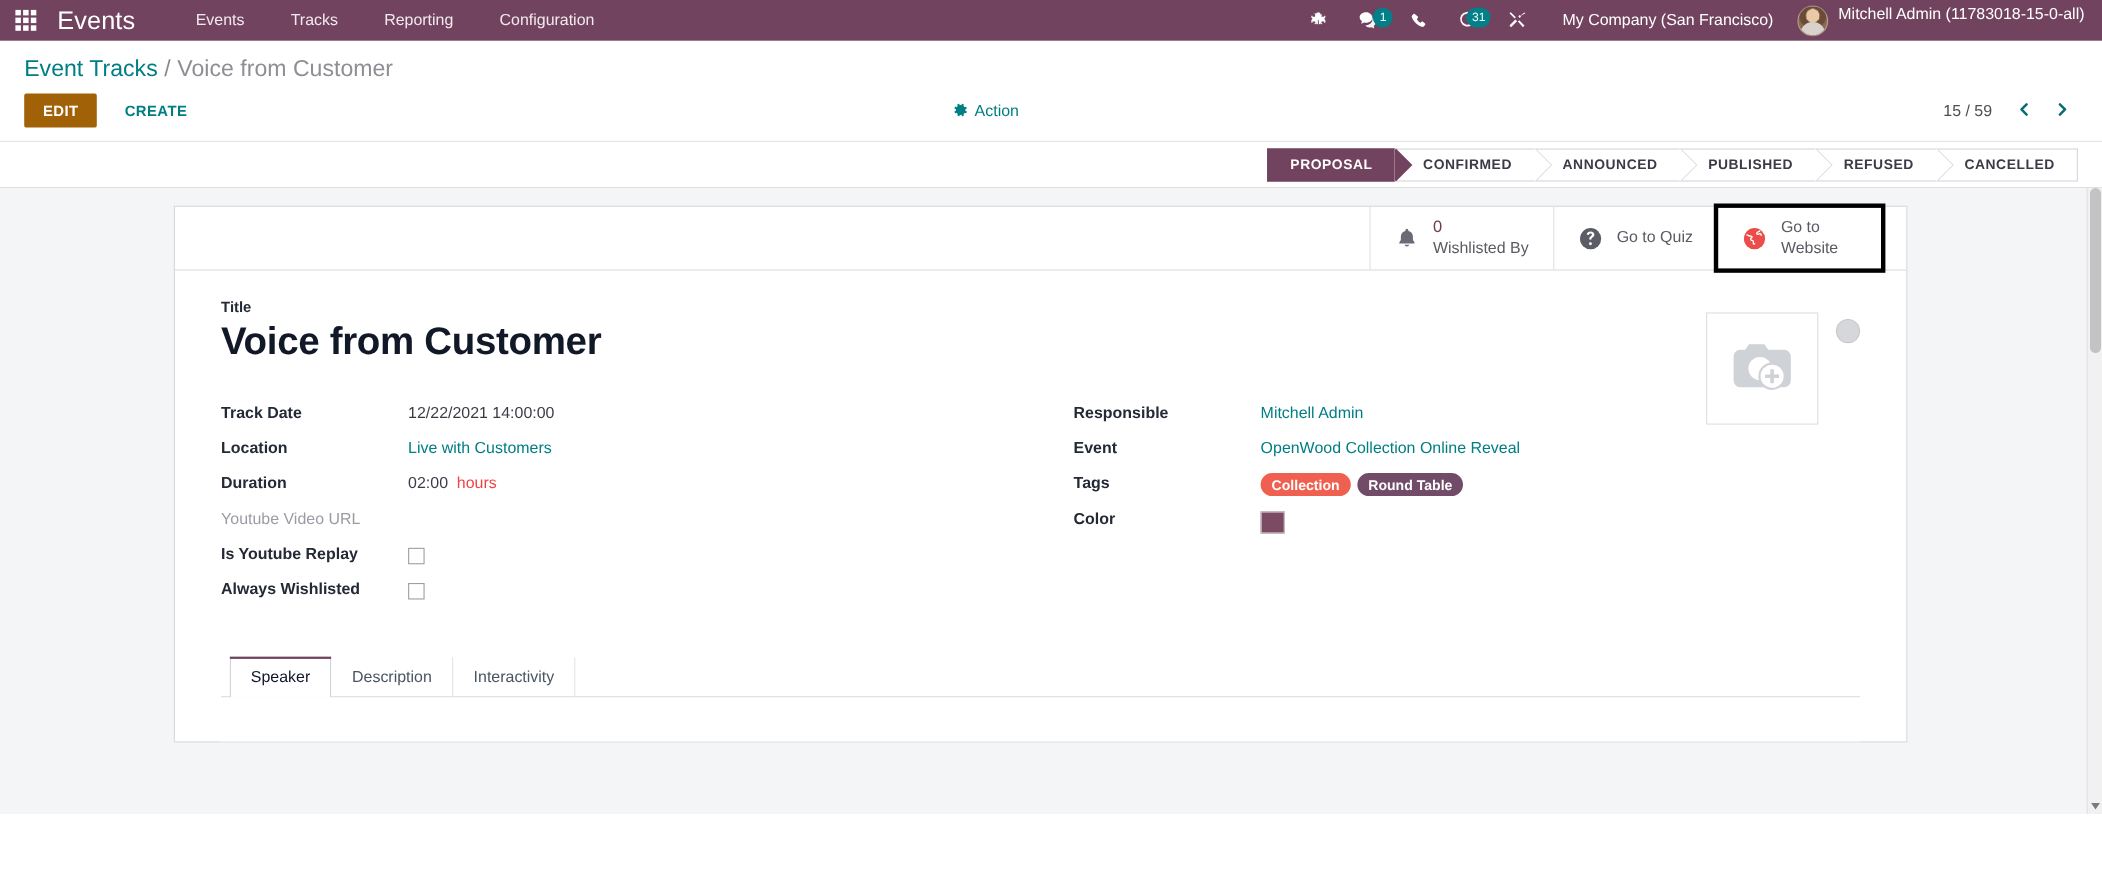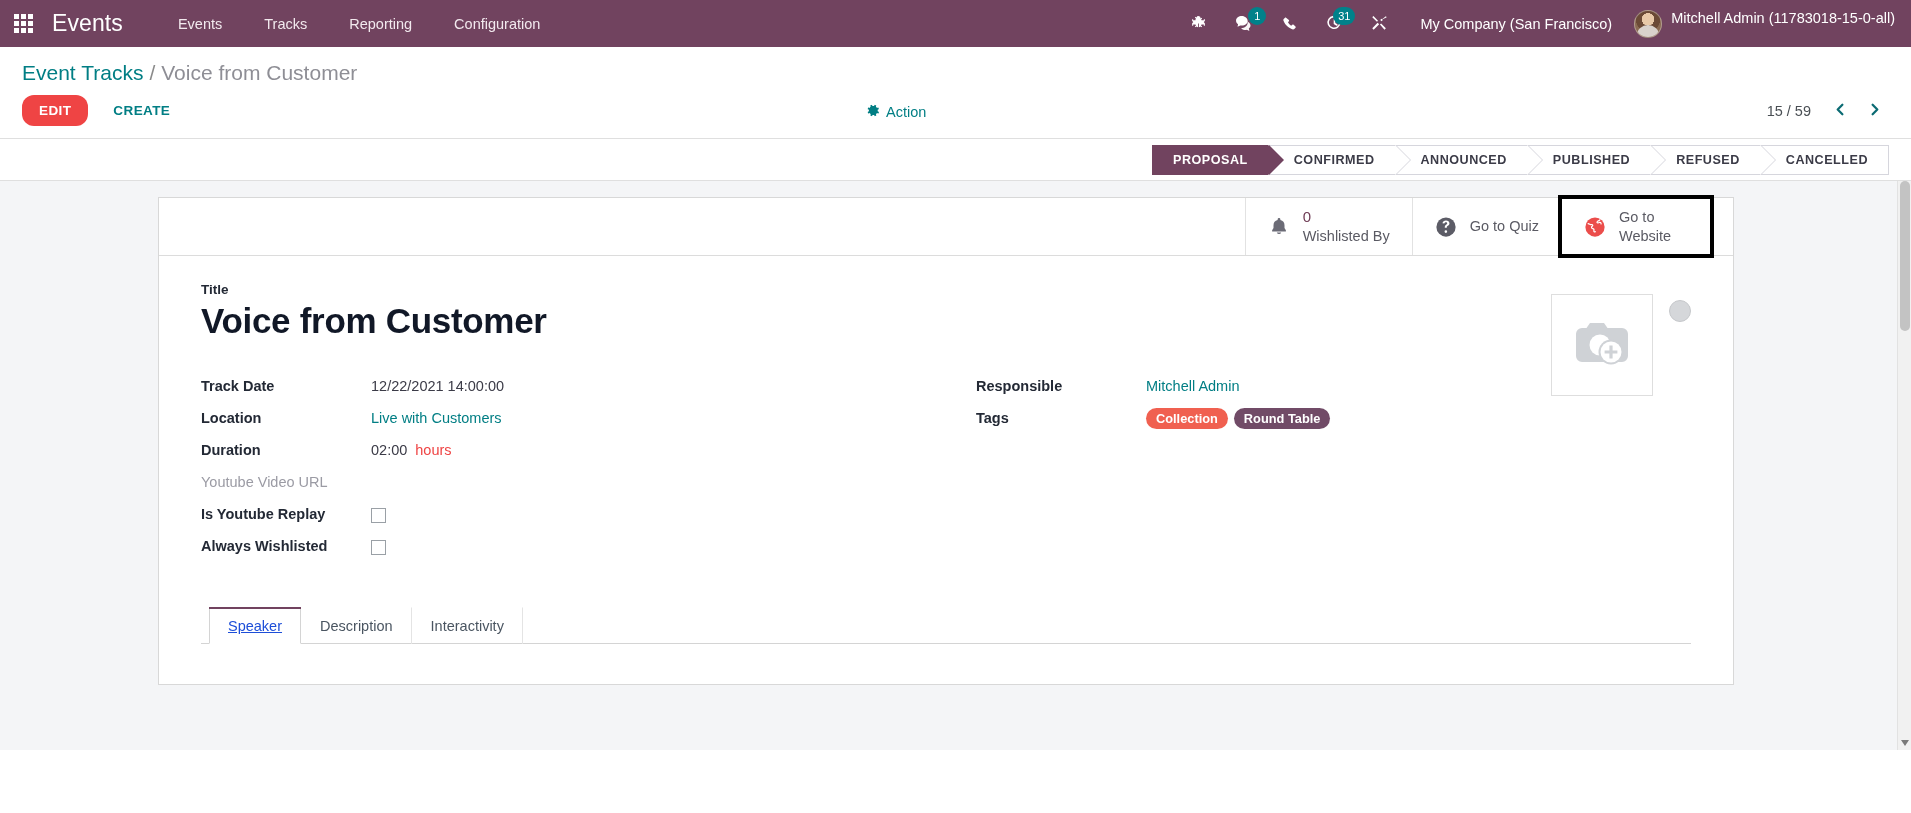--- a/index.html
+++ b/index.html
@@ -5,21 +5,21 @@
   * { box-sizing: border-box; margin: 0; padding: 0; }
   html, body {
     width: 1911px; height: 813px;
     font-family: "Liberation Sans", sans-serif;
     background: #ffffff;
     overflow: hidden;
   }
 
   
   .navbar {
-    height: 47px;
+    height: 37px;
     background: #71435f;
     display: flex;
     align-items: center;
     padding: 0 16px 0 0;
     color: #ffffff;
     position: relative;
   }
   .apps-grid {
     width: 46px; height: 47px;
     display: flex; align-items: center; justify-content: center;
@@ -92,24 +92,24 @@
     font-size: 21px; color: #017e84; cursor: pointer; font-weight: 400;
   }
   .bc-sep { font-size: 21px; color: #8a8a8a; padding: 0 6px; }
   .bc-current { font-size: 21px; color: #8e8e95; font-weight: 400; }
 
   .btn-row {
     display: flex; align-items: center;
     padding: 10px 0 12px 0; position: relative; min-height: 48px;
   }
   .btn-edit {
-    background: #ef4444; color: #fff;
+    background: #a16207; color: #fff;
     border: none; font-size: 13.5px; font-weight: 700;
     letter-spacing: .4px;
-    padding: 8px 17px; cursor: pointer; border-radius: 12px;
+    padding: 8px 17px; cursor: pointer; border-radius: 2px;
     font-family: inherit;
   }
   .btn-create {
     background: transparent; color: #017e84;
     border: none; font-size: 13.5px; font-weight: 700;
     letter-spacing: .4px; padding: 8px 17px; cursor: pointer;
     font-family: inherit; margin-left: 8px;
   }
   .action-menu {
     position: absolute; left: 845px; top: 50%; transform: translateY(-50%);
@@ -257,22 +257,22 @@
   .notebook { margin-top: 40px; padding: 0 0 0 0; }
   .tabs { display: flex; border-bottom: 1px solid #d4d4d4; padding-left: 8px; }
   .tab {
     font-size: 14.5px; color: #4a5561;
     padding: 10px 18px 9px 18px; cursor: pointer;
     border: 1px solid transparent; border-bottom: none;
     margin-bottom: -1px; background: transparent;
     position: relative;
   }
   .tab.active {
-    color: #1d4ed8; background: #fff;
-    border-color: #d4d4d4; border-bottom: 1px solid #fff; text-decoration: underline;
+    color: #0f172a; background: #fff;
+    border-color: #d4d4d4; border-bottom: 1px solid #fff;
   }
   .tab.active::before {
     content: ""; position: absolute; left: -1px; right: -1px; top: -1px;
     height: 2px; background: #71435f;
   }
   .tab:not(.active) { border-right: 1px solid #e4e4e4; }
   .tab-panel { min-height: 40px; background: #fff; }
 
   
   .v-scroll {
@@ -523,29 +523,37 @@
           </div>
         </div>
 
         <div class="col col-right">
 
           <div class="field-row">
             <div class="field-label">Responsible</div>
             <div class="field-value link">Mitchell Admin</div>
           </div>
 
+          <div class="field-row">
+            <div class="field-label">Event</div>
+            <div class="field-value link">OpenWood Collection Online Reveal</div>
+          </div>
 
           <div class="field-row">
             <div class="field-label">Tags</div>
             <div class="tags">
               <span class="tag" id="tag0" style="background: rgb(240, 96, 80);">Collection</span>
               <span class="tag" id="tag1" style="background: rgb(113, 75, 103);">Round Table</span>
             </div>
           </div>
 
+          <div class="field-row">
+            <div class="field-label">Color</div>
+            <div class="color-swatch" id="colorSwatch" style="background: rgb(125, 74, 99);"></div>
+          </div>
         </div>
       </div>
 
       <div class="notebook">
         <div class="tabs">
           <div class="tab active">Speaker</div>
           <div class="tab">Description</div>
           <div class="tab">Interactivity</div>
         </div>
         <div class="tab-panel"></div>

